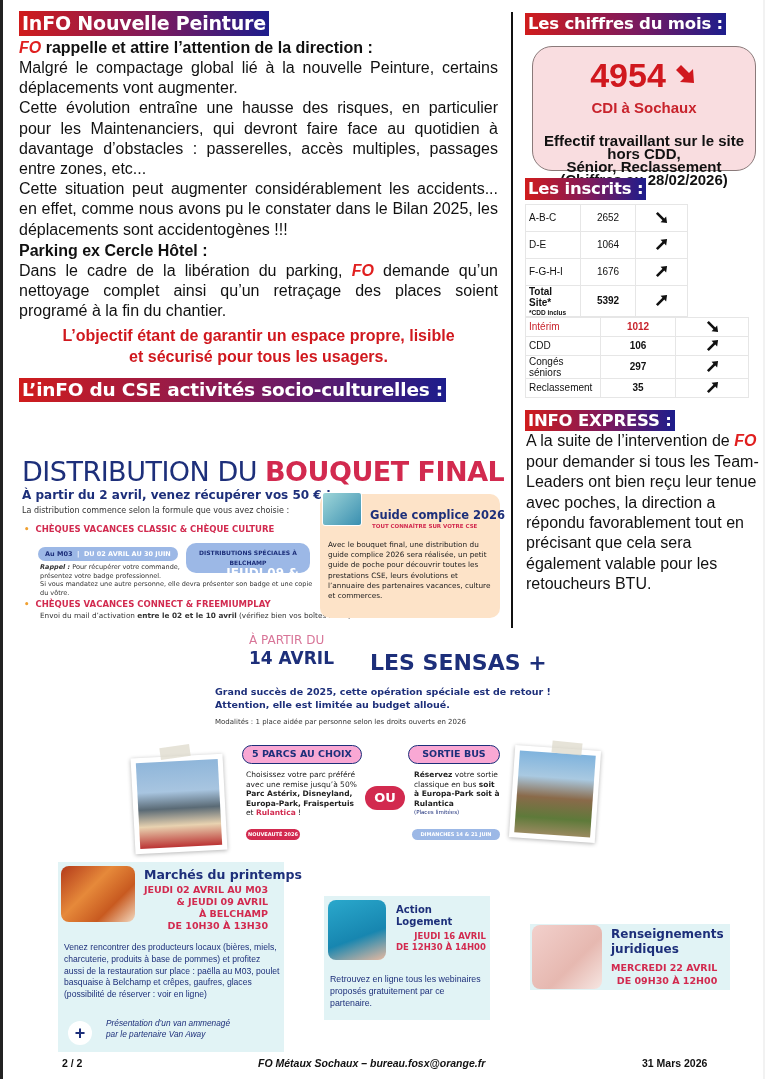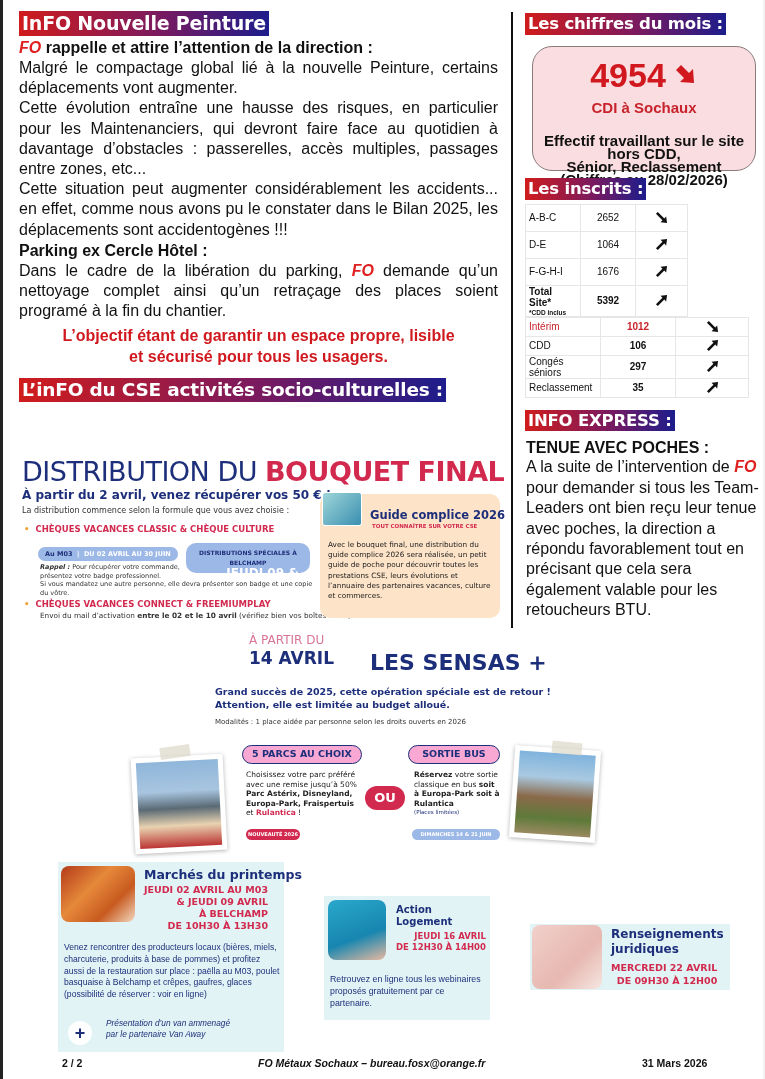--- a/index.html
+++ b/index.html
@@ -198,21 +198,20 @@
       <td>Reclassement</td>
       <td>35</td>
       <td><svg class="arrow-ico" viewBox="0 0 14 14">
               <path d="M1 11 L3 13 L10 6 L12 8 L13 1 L6 2 L8 4 Z" fill="#111"></path>
             </svg></td>
     </tr>
   </tbody>
     </table>
 
   <div class="banner" style="margin-top:12px;">INFO EXPRESS :</div>
-  <div class="express-title">TENUE AVEC POCHES :</div>
   <div class="express-text">
     <span>A la suite de l’intervention de </span><span class="fo">FO</span><span> pour demander si tous les Team-Leaders ont bien reçu leur tenue avec poches, la direction a répondu favorablement tout en précisant que cela sera également valable pour les retoucheurs BTU.</span>
   </div>
 </div>
 
 <div class="flyer dist-title">
   <span>DISTRIBUTION DU </span><span class="bq">BOUQUET FINAL</span>
 </div>
 <div class="flyer dist-sub">À partir du 2 avril, venez récupérer vos 50 € !</div>
 <div class="flyer dist-intro">La distribution commence selon la formule que vous avez choisie :</div>

